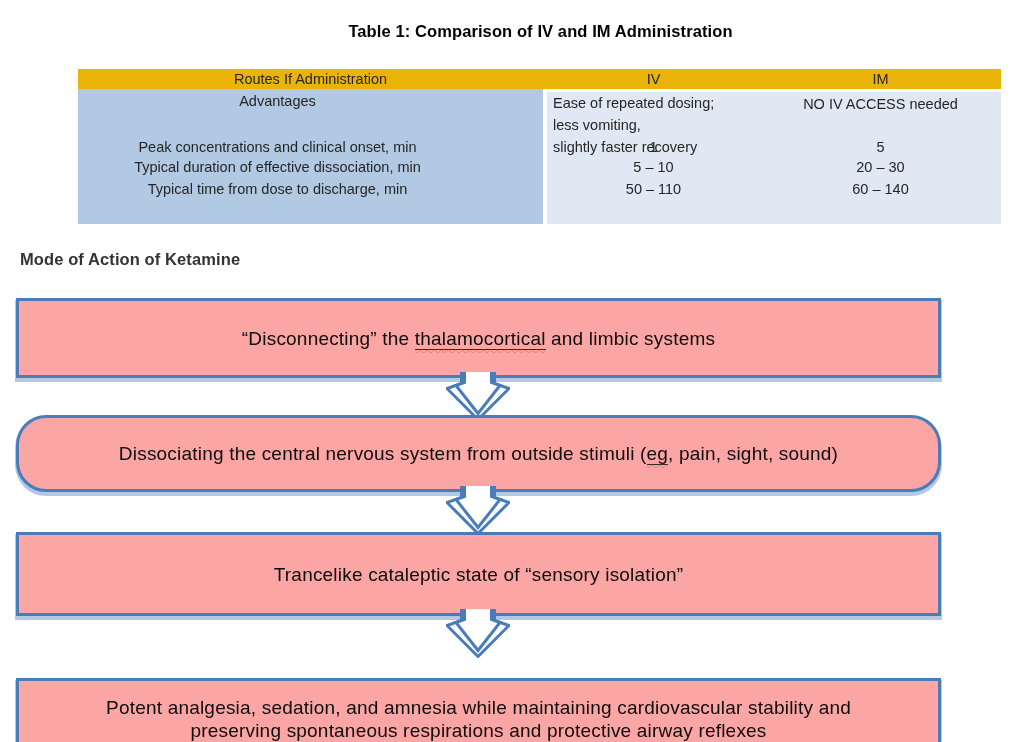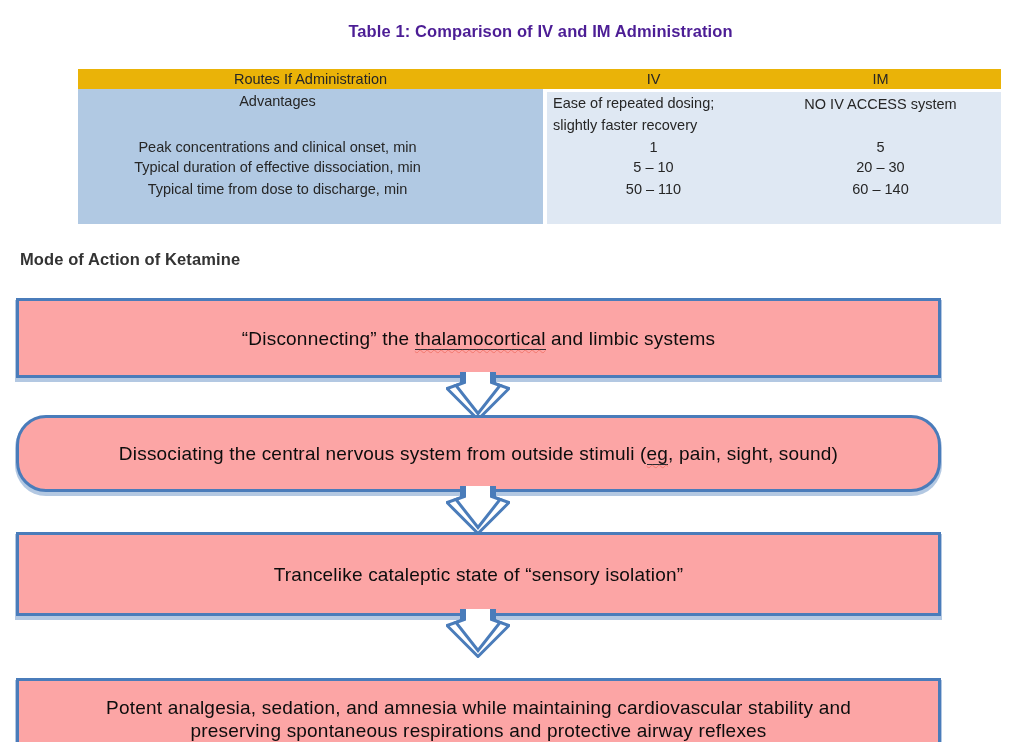--- a/index.html
+++ b/index.html
@@ -3,21 +3,21 @@
 <meta charset="utf-8">
 <style>
   html,body{margin:0;padding:0;background:#ffffff;}
   .page{
     position:relative;width:1013px;height:742px;background:#ffffff;overflow:hidden;
     font-family:"Liberation Sans",sans-serif;color:#262626;
   }
   
   .caption{
     position:absolute;left:78px;top:22px;width:925px;text-align:center;
-    font-size:16.5px;font-weight:700;color:#4c1d95;letter-spacing:.1px;
+    font-size:16.5px;font-weight:700;color:#000000;letter-spacing:.1px;
   }
   .section-heading{
     position:absolute;left:20px;top:250px;
     font-size:16.5px;font-weight:700;color:#333333;letter-spacing:.1px;
   }
   
   .cmp-table{position:absolute;left:78px;top:69px;width:923px;height:155px;font-size:14.5px;}
   .t-hdr{
     position:absolute;left:0;top:0;width:100%;height:20px;background:#eab308;
     display:flex;align-items:center;
@@ -70,23 +70,24 @@
       <div class="thgap"></div>
       <div class="th2">IV</div>
       <div class="th3">IM</div>
     </div>
     <div class="t-col1"></div>
     <div class="t-panel"></div>
 
     <div class="tcell c-lab" style="top:23px;line-height:18px;">Advantages</div>
     <div style="position:absolute;left:475px;top:23px;line-height:22px;text-align:left;">
       <div>Ease of repeated dosing;</div>
+      <div>less vomiting,</div>
       <div>slightly faster recovery</div>
     </div>
-    <div class="tcell c-im" style="top:25px;">NO IV ACCESS system</div>
+    <div class="tcell c-im" style="top:25px;">NO IV ACCESS needed</div>
 
     <div class="tcell c-lab" style="top:68px;">Peak concentrations and clinical onset, min</div>
     <div class="tcell c-iv" style="top:68px;">1</div>
     <div class="tcell c-im" style="top:68px;">5</div>
 
     <div class="tcell c-lab" style="top:88px;">Typical duration of effective dissociation, min</div>
     <div class="tcell c-iv" style="top:88px;">5 – 10</div>
     <div class="tcell c-im" style="top:88px;">20 – 30</div>
 
     <div class="tcell c-lab" style="top:110px;">Typical time from dose to discharge, min</div>

